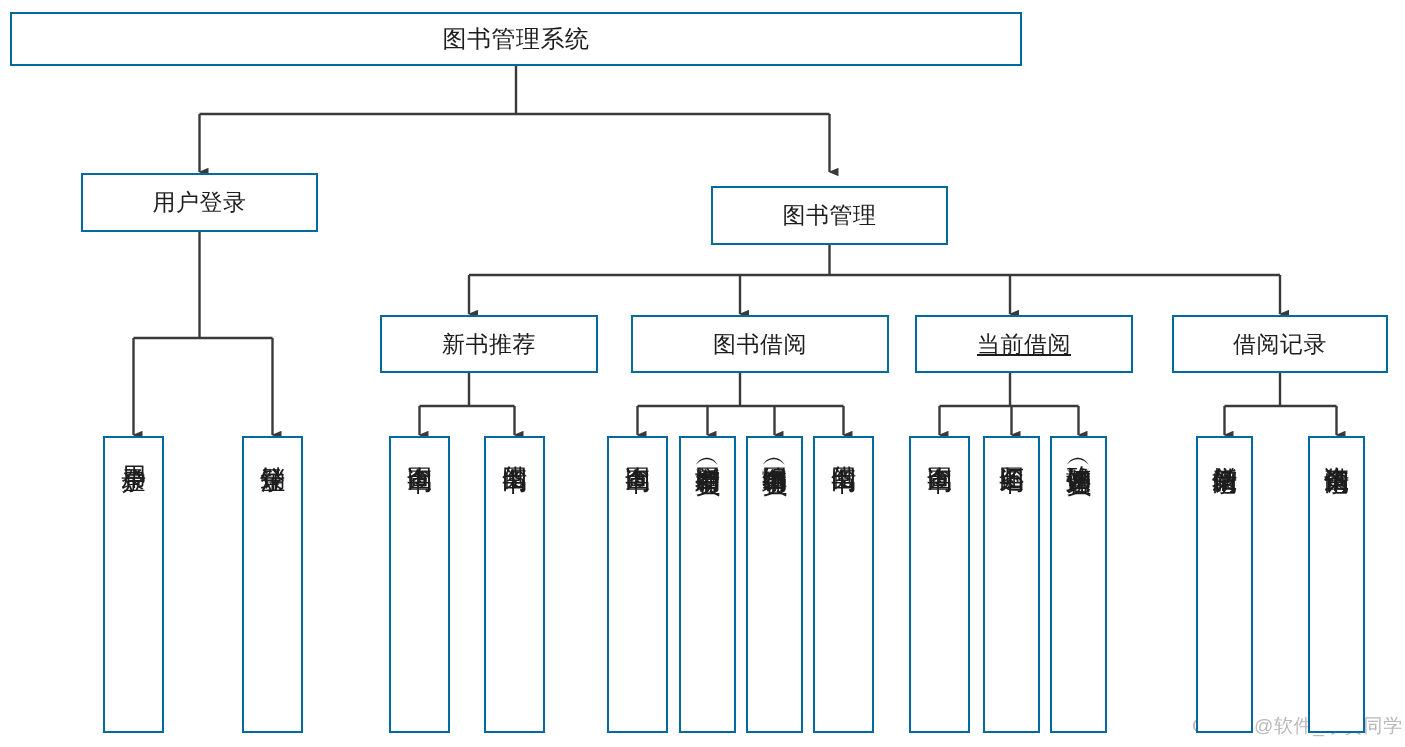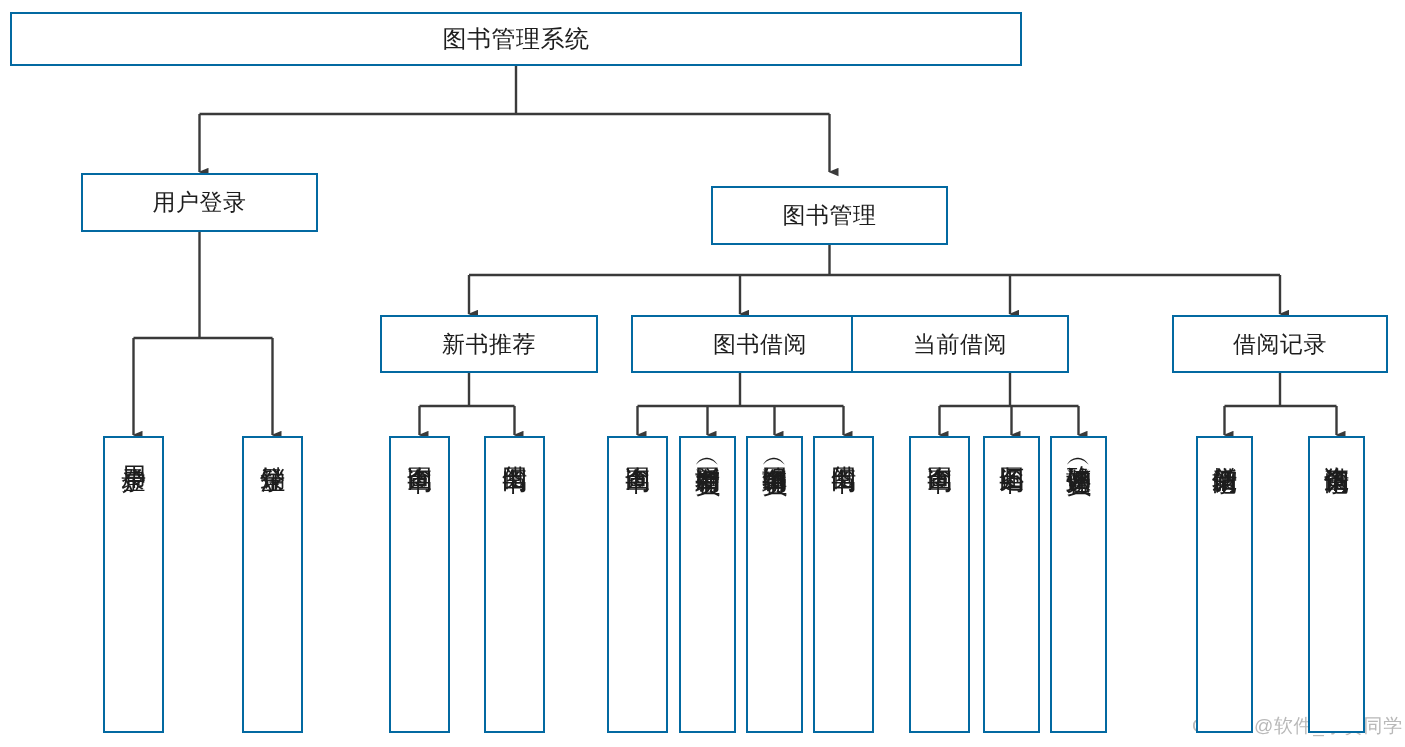--- a/index.html
+++ b/index.html
@@ -125,21 +125,21 @@
     </div>
     <div class="node horizontal" style="left: 711px; top: 186px; width: 237px; height: 59px;">
       <span class="label">图书管理</span>
     </div>
     <div class="node horizontal" style="left: 360px; top: 315px; width: 218px; height: 58px; margin-left: 20px;">
       <span class="label">新书推荐</span>
     </div>
     <div class="node horizontal" style="left: 631px; top: 315px; width: 258px; height: 58px;">
       <span class="label">图书借阅</span>
     </div>
-    <div class="node horizontal" style="left: 851px; top: 315px; width: 218px; height: 58px;">
+    <div class="node horizontal" style="left: 915px; top: 315px; width: 218px; height: 58px; text-decoration: underline;">
       <span class="label">当前借阅</span>
     </div>
     <div class="node horizontal" style="left: 1172px; top: 315px; width: 216px; height: 58px; align-items: center;">
       <span class="label">借阅记录</span>
     </div>
     <div class="node vertical" style="left: 103px; top: 436px; width: 61px; height: 297px;">
       <span class="label">用户登录</span>
     </div>
     <div class="node vertical" style="left: 242px; top: 436px; width: 61px; height: 297px;">
       <span class="label">注销登录</span>

